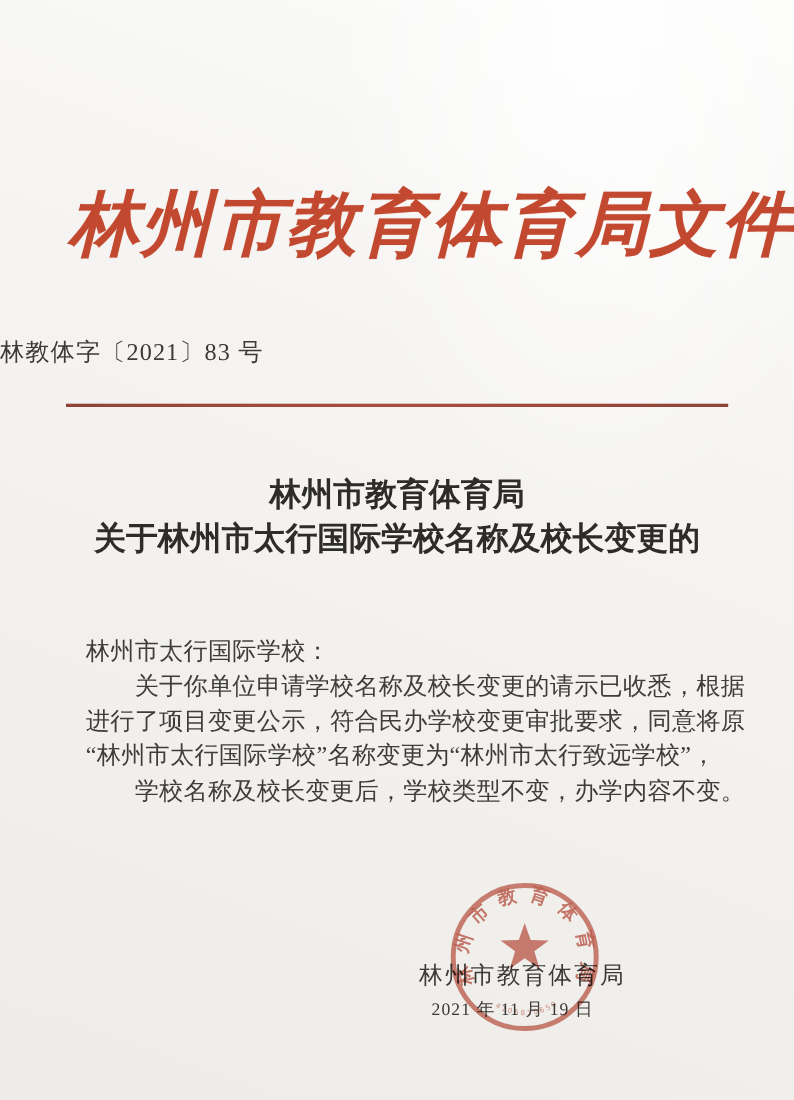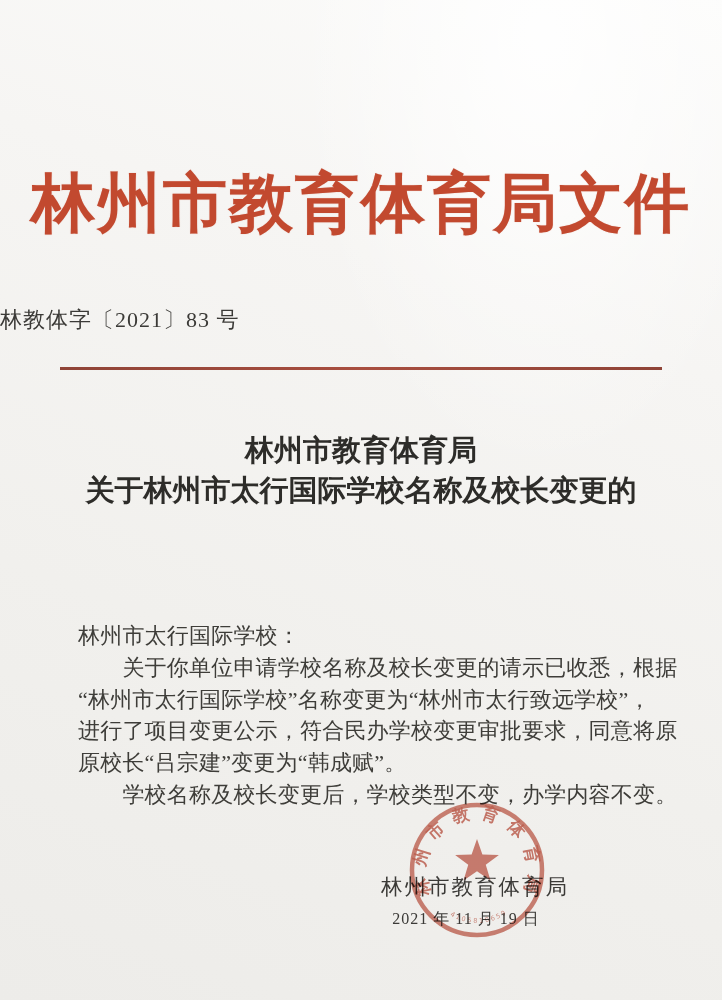--- a/index.html
+++ b/index.html
@@ -11,25 +11,26 @@
     font-family:"Liberation Serif","DejaVu Serif",serif;
     overflow:hidden;
   }
   .sheen {
     position:absolute; inset:0;
     background:radial-gradient(ellipse at 75% 4%, rgba(255,255,255,0.85) 0%, rgba(255,255,255,0) 32%);
     pointer-events:none;
   }
   .banner {
     position:absolute; top:166px; left:0; width:100%;
-    text-align:center;
+    text-align:right;
     font-size:64px; line-height:76px; font-weight:bold;
     color:#c2492f; letter-spacing:2px;
     text-shadow:0 0 1px rgba(194,73,47,0.4);
     white-space:nowrap;
+    font-style:italic;
   }
   .docnum {
     position:absolute; top:306px; left:0; width:100%;
     text-align:left;
     font-size:22px; line-height:28px;
     color:#3b3a37; letter-spacing:1px;
     white-space:nowrap;
   }
   .red-rule {
     position:absolute; top:367px; left:60px;
@@ -41,21 +42,20 @@
     text-align:center;
     font-weight:bold; color:#2d2c29;
     font-size:29px; line-height:40px;
     white-space:nowrap;
   }
   .body-text {
     position:absolute; top:576px; left:78px; width:580px;
     font-size:22px; line-height:31.8px;
     color:#3e3d39;
     letter-spacing:0.2px;
-    margin-top:44px;
   }
   .body-line { white-space:nowrap; }
   .sig-block {
     position:absolute; top:872px; left:340px; width:270px;
     text-align:center; color:#3b3a37;
   }
   .sig-agency { font-size:21.5px; line-height:30px; letter-spacing:2px; white-space:nowrap; }
   .sig-date   { font-size:16px;   line-height:34px; letter-spacing:1px; margin-right:18px; white-space:nowrap; }
   .seal {
     position:absolute; left:397px; top:790px;
@@ -91,25 +91,24 @@
   </div>
 
   <div class="body-text">
     <div class="body-line">林州市太行国际学校：</div>
     <div>
 
         <div class="body-line">　　关于你单位申请学校名称及校长变更的请示已收悉，根据</div>
 
 
 
+        <div class="body-line">进行了项目变更公示，符合民办学校变更审批要求，同意将原</div>
+
         <div class="body-line">“林州市太行国际学校”名称变更为“林州市太行致远学校”，</div>
 
-        <div class="body-line">进行了项目变更公示，符合民办学校变更审批要求，同意将原</div>
-
-        <div class="body-line">原校长“吕宗建”变更为“韩成赋”。</div>
 
         <div class="body-line">　　学校名称及校长变更后，学校类型不变，办学内容不变。</div>
       </div>
   </div>
 
   <div class="sig-block">
     <div class="sig-agency">林州市教育体育局</div>
     <div class="sig-date">2021 年 11 月 19 日</div>
   </div>
 

